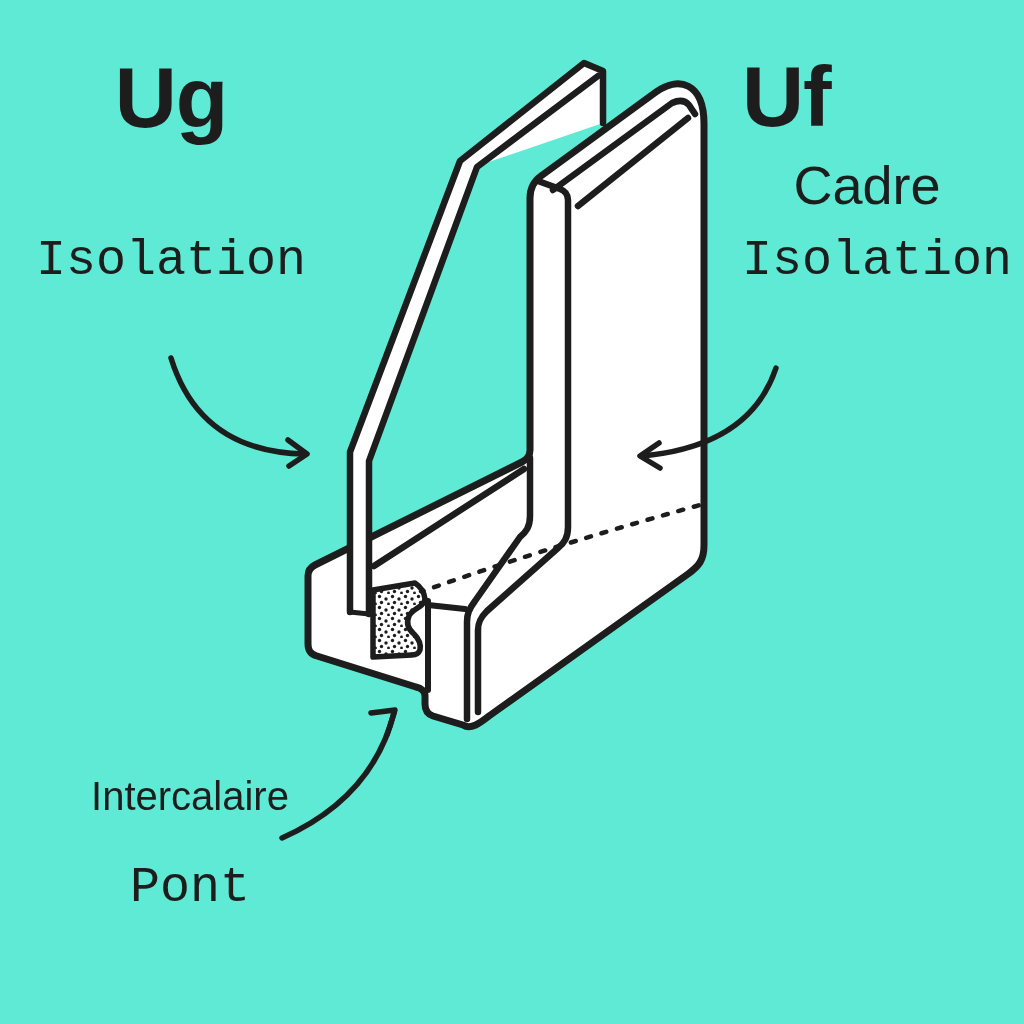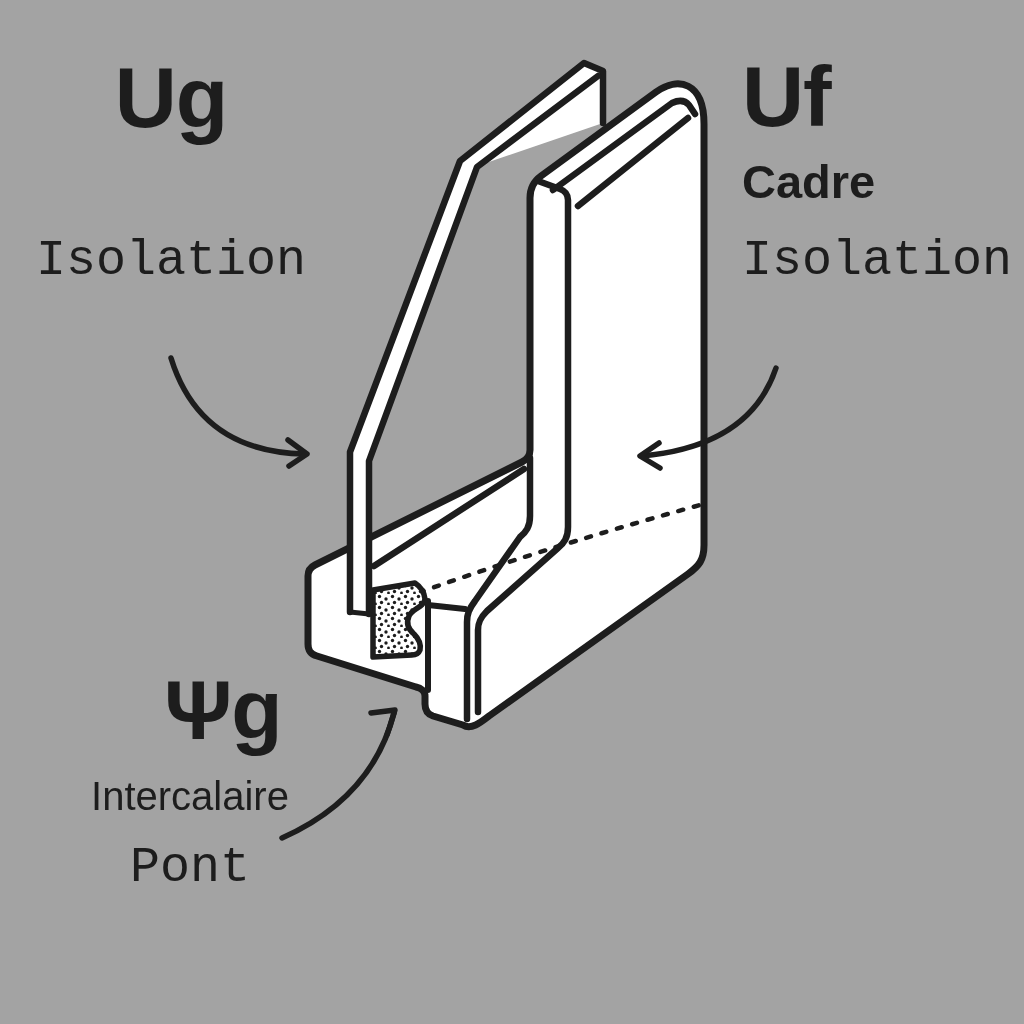--- a/index.html
+++ b/index.html
@@ -1,41 +1,41 @@
 <!DOCTYPE html>
 <html><head>
 <meta charset="utf-8">
 <style>
   html,body{margin:0;padding:0;background:#ffffff;}
   .canvas{
     position:relative;
     width:1024px;height:1024px;
-    background:#a3a3a3;
+    background:#5eead4;
     overflow:hidden;
     font-family:"Liberation Sans","DejaVu Sans",sans-serif;
     color:#1d1d1d;
   }
   .canvas svg{position:absolute;left:0;top:0;}
   .txt{position:absolute;white-space:pre;}
   .coef{font-weight:700;line-height:1;letter-spacing:-1px;}
   .name{font-weight:400;line-height:1;}
   .desc{font-weight:400;font-family:Liberation Mono, monospace;}
   .center{text-align:center;white-space:normal;}
 
   #ug-coef      {left:36px;  top:54px;  width:270px; font-size:86px;}
   #ug-name      {left:36px;  top:158px; width:270px; font-size:58px;}
   #ug-desc      {left:26px;  top:232px; width:290px; font-size:50px; line-height:57px;}
 
   #uf-coef      {left:742px; top:53px;  width:250px; font-size:86px; text-align:left;}
-  #uf-name      {left:742px; top:158px; width:250px; font-size:47px; text-align:left;font-weight:bold;}
+  #uf-name      {left:742px; top:158px; width:250px; font-size:54px; text-align:center;}
   #uf-desc      {left:742px; top:232px; width:260px; font-size:50px; line-height:57px; text-align:left;}
 
   #psi-coef     {left:73px;  top:668px; width:300px; font-size:84px;}
   #psi-name     {left:40px;  top:776px; width:300px; font-size:40px;}
-  #psi-desc     {left:40px;  top:843px; width:300px; font-size:50px; line-height:50px;}
+  #psi-desc     {left:40px;  top:863px; width:300px; font-size:50px; line-height:50px;}
 </style>
 </head>
 <body>
 
 <div class="canvas">
 
   <svg width="1024" height="1024" viewBox="0 0 1024 1024">
     <defs>
       <pattern id="stippleDots" width="13" height="11" patternUnits="userSpaceOnUse">
         <circle cx="2.5" cy="2.5" r="1.7" fill="#1d1d1d"></circle>
@@ -95,17 +95,16 @@
     </g>
   </svg>
 
   <div class="txt coef center" id="ug-coef">Ug</div>
   <div class="txt desc center" id="ug-desc"><span>Isolation</span><br></div>
 
   <div class="txt coef" id="uf-coef">Uf</div>
   <div class="txt name" id="uf-name">Cadre</div>
   <div class="txt desc" id="uf-desc"><span>Isolation</span><br></div>
 
-  <div class="txt coef center" id="psi-coef">Ψg</div>
   <div class="txt name center" id="psi-name">Intercalaire</div>
   <div class="txt desc center" id="psi-desc"><span>Pont</span><br></div>
 
 </div>
 
 </body></html>

